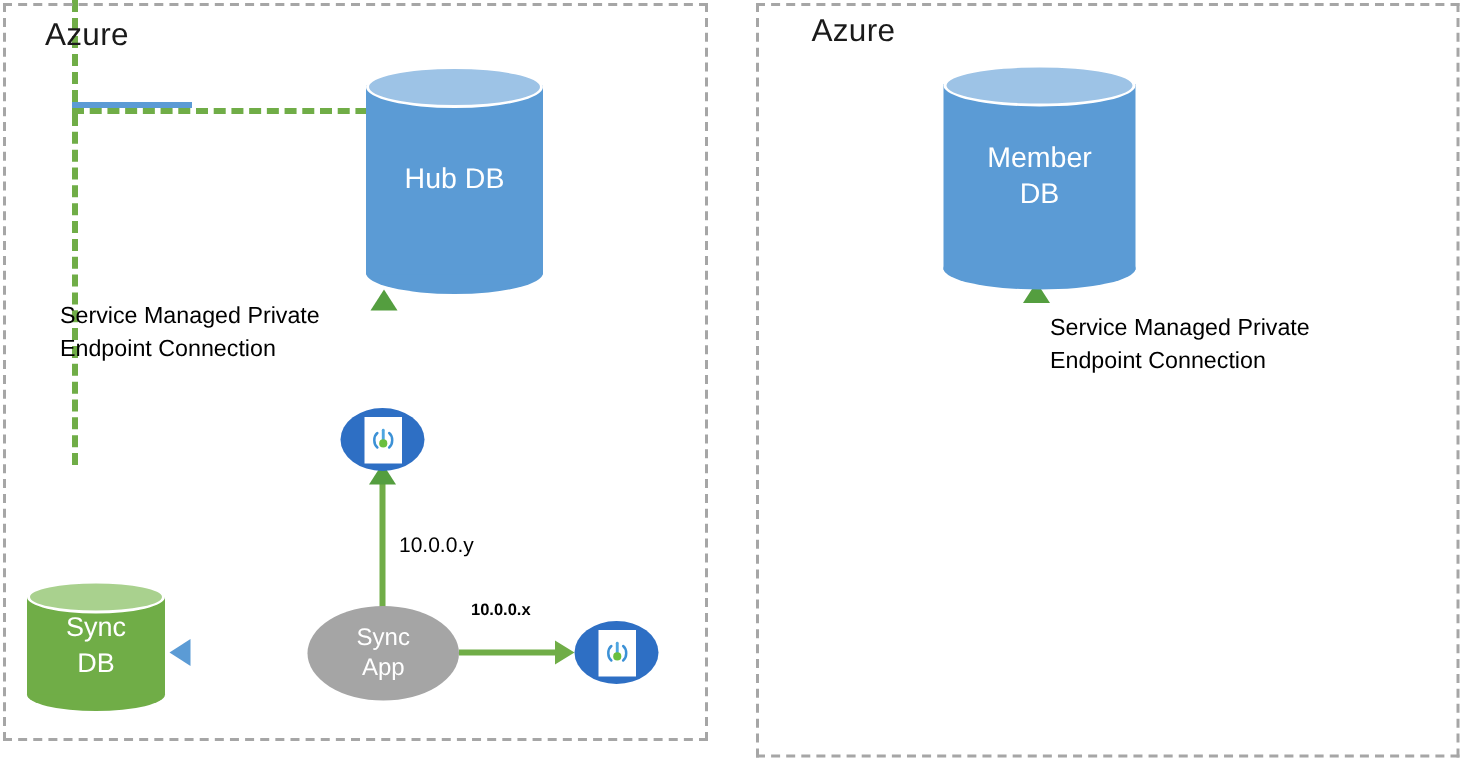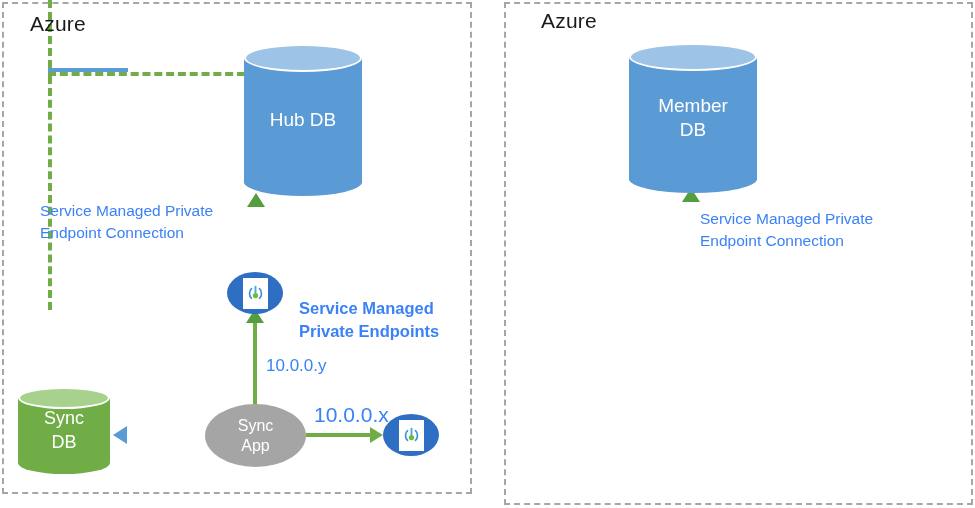--- a/index.html
+++ b/index.html
@@ -74,26 +74,26 @@
   #conn-app-ep2-arrow{left:370px;top:427px;}
   
   #conn-app-syncdb{left:127px;top:433px;width:80px;height:4px;background:#5b9bd5;}
   #conn-app-syncdb-arrow{left:113px;top:426px;}
   
   #conn-member-h{left:437px;top:433px;width:256px;}
   #conn-member-v{left:689px;top:201px;height:234px;}
   #conn-member-arrow{left:682px;top:188px;}
 
   
-  .lbl{position:absolute;font-size:15.5px;color:#3b82f6;line-height:1.42;white-space:pre-line;}
+  .lbl{position:absolute;font-size:15.5px;color:#000000;line-height:1.42;white-space:pre-line;}
   #lbl-hub-conn{left:40px;top:200px;}
   #lbl-member-conn{left:700px;top:208px;}
   #lbl-smpe{left:299px;top:297px;font-weight:bold;font-size:16.5px;line-height:1.4;}
-  #lbl-ip-y{left:266px;top:354px;font-size:17px;}
-  #lbl-ip-x{left:314px;top:400px;font-size:21px;}
+  #lbl-ip-y{left:266px;top:354px;font-size:14px;}
+  #lbl-ip-x{left:314px;top:400px;font-size:11px;font-weight:bold;}
 </style>
 </head>
 <body>
 
 <div id="canvas">
 
   <div class="panel" id="panel-left"></div>
   <div class="panel" id="panel-right"></div>
 
   <div class="panel-title" id="title-left">Azure</div>
@@ -168,18 +168,16 @@
         <rect x="10.9" y="3.2" width="2.2" height="9.2" rx="1.1" fill="#4fa6e0"></rect>
         <circle cx="12" cy="14.4" r="3.1" fill="#6bbf3f"></circle>
       </svg>
     </div>
   </div>
 
   <div class="lbl" id="lbl-hub-conn">Service Managed Private
 Endpoint Connection</div>
   <div class="lbl" id="lbl-member-conn">Service Managed Private
 Endpoint Connection</div>
-  <div class="lbl" id="lbl-smpe">Service Managed
-Private Endpoints</div>
   <div class="lbl" id="lbl-ip-y">10.0.0.y</div>
   <div class="lbl" id="lbl-ip-x">10.0.0.x</div>
 
 </div>
 
 </body></html>

